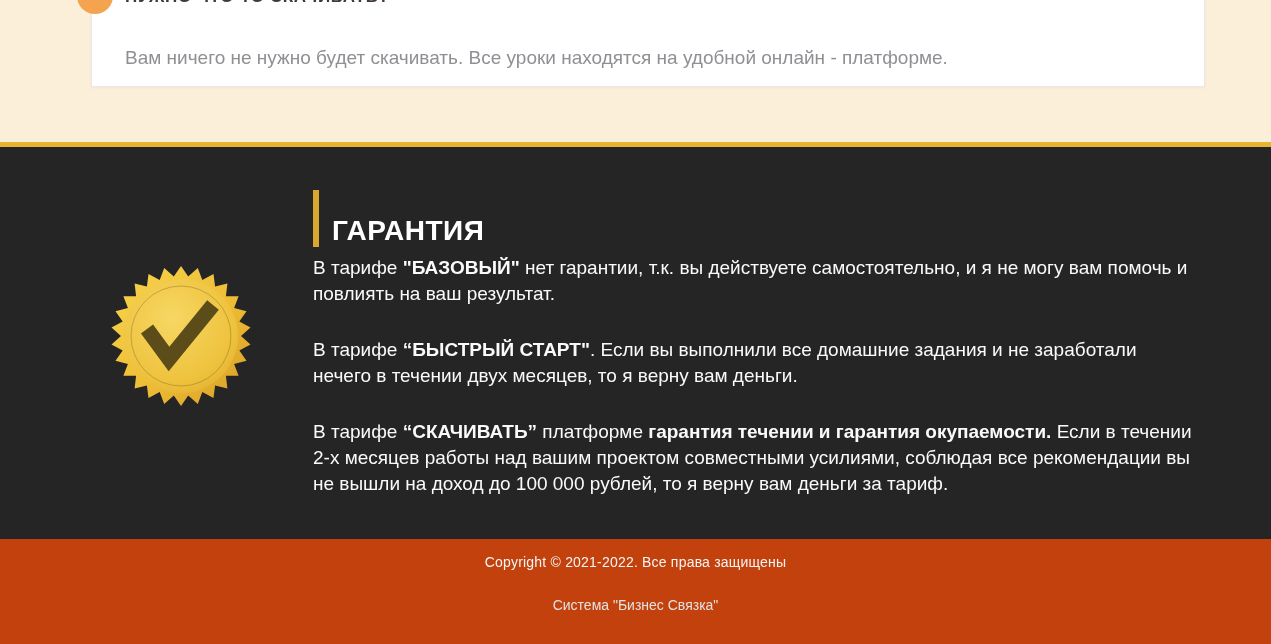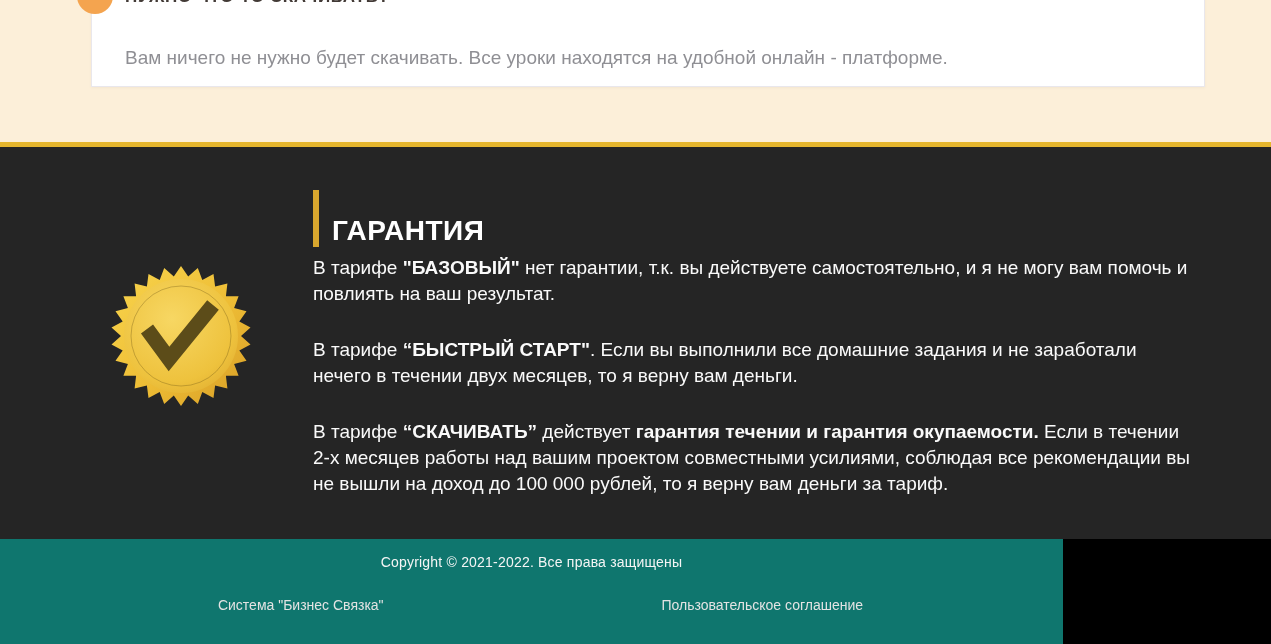--- a/index.html
+++ b/index.html
@@ -24,21 +24,21 @@
   .guarantee-section { position:relative; width:1271px; height:392px; background:#252525; }
   .g-heading { position:absolute; left:313px; top:43px; display:flex; align-items:flex-end; }
   .g-bar { width:6px; height:57px; background:#d9a72e; margin-right:13px; }
   .g-title { color:#ffffff; font-size:28px; font-weight:bold; letter-spacing:.5px; }
   .medal { position:absolute; left:111px; top:116px; width:140px; height:146px; }
   .g-text { position:absolute; left:313px; top:108px; width:884px; }
   .g-text p { font-size:19px; line-height:26px; color:#fafafa; margin:0 0 30px 0; }
   .g-text .b { font-weight:bold; }
 
   
-  .footer { position:relative; width:1063px; height:105px; background:#0f766e; }
+  .footer { position:relative; width:1271px; height:105px; background:#c2410c; }
   .copyright { padding-top:15px; text-align:center; color:#f5f5f5; font-size:14px; letter-spacing:.2px; }
   .footer-links { display:flex; padding:26px 70px 0 70px; }
   .footer-links .col { flex:1; text-align:center; }
   .footer-link { color:#e3e3e3; font-size:14px; text-decoration:none; cursor:pointer; }
 </style>
 </head>
 <body>
 
 <div class="faq-section">
   <div class="faq-card">
@@ -73,23 +73,22 @@
       <polygon id="burst" fill="url(#gBurst)" points="70.0,0.0 77.2,10.4 86.8,2.0 91.3,13.9 102.5,8.0 104.1,20.6 116.4,17.6 114.9,30.2 127.6,30.2 123.1,42.1 135.5,45.2 128.3,55.6 139.5,61.6 130.0,70.0 139.5,78.4 128.3,84.4 135.5,94.8 123.1,97.9 127.6,109.8 114.9,109.8 116.4,122.4 104.1,119.4 102.5,132.0 91.3,126.1 86.8,138.0 77.2,129.6 70.0,140.0 62.8,129.6 53.2,138.0 48.7,126.1 37.5,132.0 35.9,119.4 23.6,122.4 25.1,109.8 12.4,109.8 16.9,97.9 4.5,94.8 11.7,84.4 0.5,78.4 10.0,70.0 0.5,61.6 11.7,55.6 4.5,45.2 16.9,42.1 12.4,30.2 25.1,30.2 23.6,17.6 35.9,20.6 37.5,8.0 48.7,13.9 53.2,2.0 62.8,10.4"></polygon>
       <circle cx="70" cy="70" r="57" fill="url(#gCoin)"></circle>
       <circle cx="70" cy="70" r="50" fill="none" stroke="rgba(110,85,20,0.35)" stroke-width="1"></circle>
       <path d="M36 63 L58 93 L102 39" fill="none" stroke="#5c4c19" stroke-width="15"></path>
     </g>
   </svg>
 
   <div class="g-text">
     <p><span>В тарифе </span><span class="b">"БАЗОВЫЙ"</span><span> нет гарантии, т.к. вы действуете самостоятельно, и я не могу вам помочь и повлиять на ваш результат.</span></p>
     <p><span>В тарифе </span><span class="b">“БЫСТРЫЙ СТАРТ"</span><span>. Если вы выполнили все домашние задания и не заработали нечего в течении двух месяцев, то я верну вам деньги.</span></p>
-    <p><span>В тарифе </span><span class="b">“СКАЧИВАТЬ”</span><span> действует </span><span class="b">гарантия течении и гарантия окупаемости.</span><span> Если в течении 2-х месяцев работы над вашим проектом совместными усилиями, соблюдая все рекомендации вы не вышли на доход до 100 000 рублей, то я верну вам деньги за тариф.</span></p>
+    <p><span>В тарифе </span><span class="b">“СКАЧИВАТЬ”</span><span> платформе </span><span class="b">гарантия течении и гарантия окупаемости.</span><span> Если в течении 2-х месяцев работы над вашим проектом совместными усилиями, соблюдая все рекомендации вы не вышли на доход до 100 000 рублей, то я верну вам деньги за тариф.</span></p>
   </div>
 </div>
 
 <div class="footer">
   <div class="copyright">Copyright © 2021-2022.  Все права защищены</div>
   <div class="footer-links">
     <div class="col"><a class="footer-link">Система "Бизнес Связка"</a></div>
-    <div class="col"><a class="footer-link">Пользовательское соглашение</a></div>
   </div>
 </div>
 
 </body></html>

